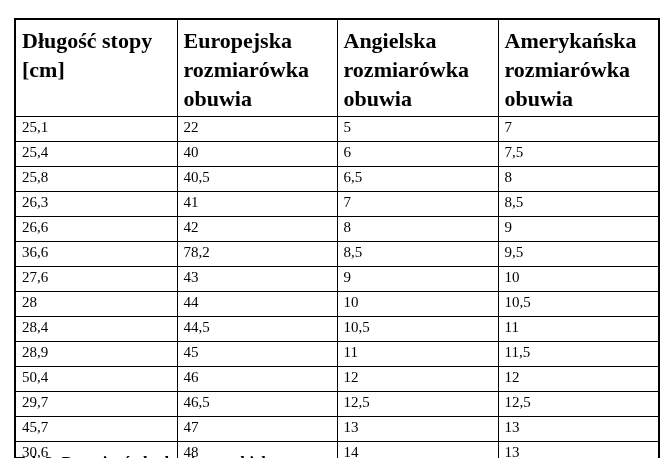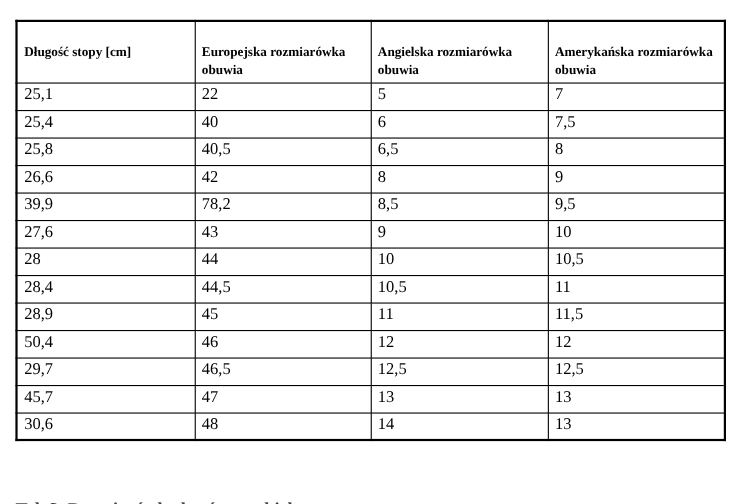--- a/index.html
+++ b/index.html
@@ -29,23 +29,23 @@
   table.size-table th,
   table.size-table td {
     border: 1px solid #000000;
     text-align: left;
     vertical-align: top;
     overflow: hidden;
     white-space: normal;
   }
   table.size-table th {
     font-weight: bold;
-    font-size: 12px;
+    font-size: 22px;
     line-height: 1.32;
-    padding: 20px 6px 3px 6px;
+    padding: 6px 6px 3px 6px;
     height: 48px;
   }
   table.size-table td {
     font-weight: normal;
     font-size: 15px;
     line-height: 1.15;
     padding: 2px 6px 2px 6px;
     height: 25px;
   }
   .caption {
@@ -92,27 +92,33 @@
           <td>6</td>
           <td>7,5</td>
         </tr>
         <tr>
           <td>25,8</td>
           <td>40,5</td>
           <td>6,5</td>
           <td>8</td>
         </tr>
         <tr>
+          <td>26,3</td>
+          <td>41</td>
+          <td>7</td>
+          <td>8,5</td>
+        </tr>
+        <tr>
           <td>26,6</td>
           <td>42</td>
           <td>8</td>
           <td>9</td>
         </tr>
         <tr>
-          <td>39,9</td>
+          <td>36,6</td>
           <td>78,2</td>
           <td>8,5</td>
           <td>9,5</td>
         </tr>
         <tr>
           <td>27,6</td>
           <td>43</td>
           <td>9</td>
           <td>10</td>
         </tr>

